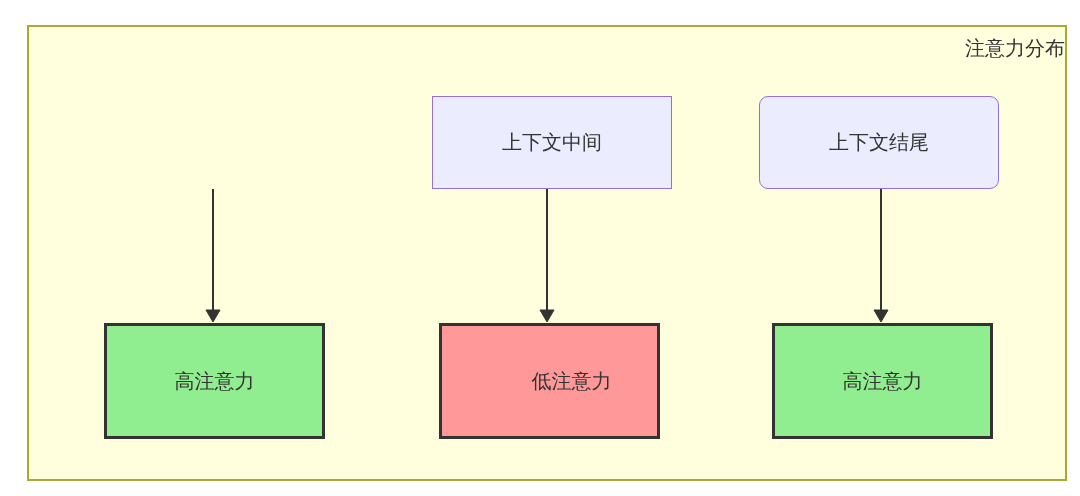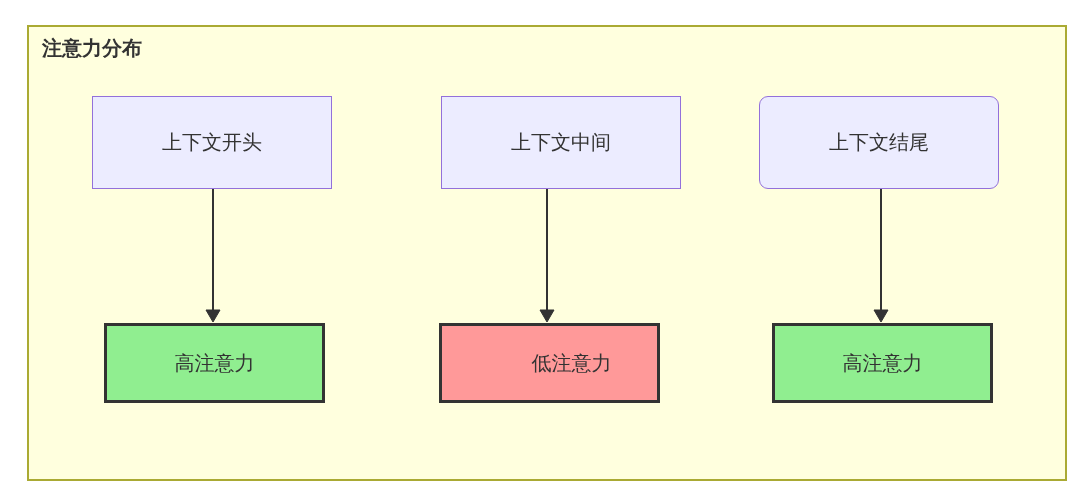--- a/index.html
+++ b/index.html
@@ -11,49 +11,49 @@
   }
   .cluster {
     position: absolute;
     left: 27px; top: 25px;
     width: 1040px; height: 456px;
     background: #ffffde;
     border: 2px solid #aaaa33;
   }
   .cluster-title {
     position: absolute;
-    top: 8px; left: 13px;
+    top: 8px; left: 0;
     width: 100%;
-    text-align: left;
+    text-align: right;
     font-size: 20px;
-    font-weight: 700;
+    font-weight: 400;
     color: #333333;
   }
   .node {
     position: absolute;
     display: flex;
     align-items: center;
     justify-content: center;
     font-size: 20px;
     color: #333333;
     text-align: center;
   }
   .node-source {
     top: 69px;
     width: 240px; height: 93px;
     background: #ececff;
     border: 1.5px solid #9370db;
   }
   .node-target {
     top: 296px;
-    width: 221px; height: 80px;
+    width: 221px; height: 116px;
     border: 3px solid #333333;
   }
   .src-0 { left: 63px; }
-  .src-1 { left: 412px; font-family: Liberation Serif, serif; }
+  .src-1 { left: 403px; font-family: Liberation Serif, serif; }
   .src-2 { left: 730px; border-radius: 9px; }
   .tgt-0 { left: 75px; }
   .tgt-1 { left: 410px; padding-left: 44px; }
   .tgt-2 { left: 743px; }
   .edges {
     position: absolute;
     left: 0; top: 0;
     width: 1040px; height: 456px;
     pointer-events: none;
   }
@@ -75,23 +75,20 @@
     <g>
       <line x1="518" y1="162" x2="518" y2="284"></line>
       <polygon points="511,283 525,283 518,295"></polygon>
     </g>
     <g>
       <line x1="852" y1="162" x2="852" y2="284"></line>
       <polygon points="845,283 859,283 852,295"></polygon>
     </g>
   </svg>
 
-  <div class="node node-source src-0">
-    <span>上下文开头</span>
-  </div>
 
   <div class="node node-source src-1">
     <span>上下文中间</span>
   </div>
 
   <div class="node node-source src-2">
     <span>上下文结尾</span>
   </div>
 
   <div class="node node-target tgt-0" style="background-color: rgb(144, 238, 144);">

